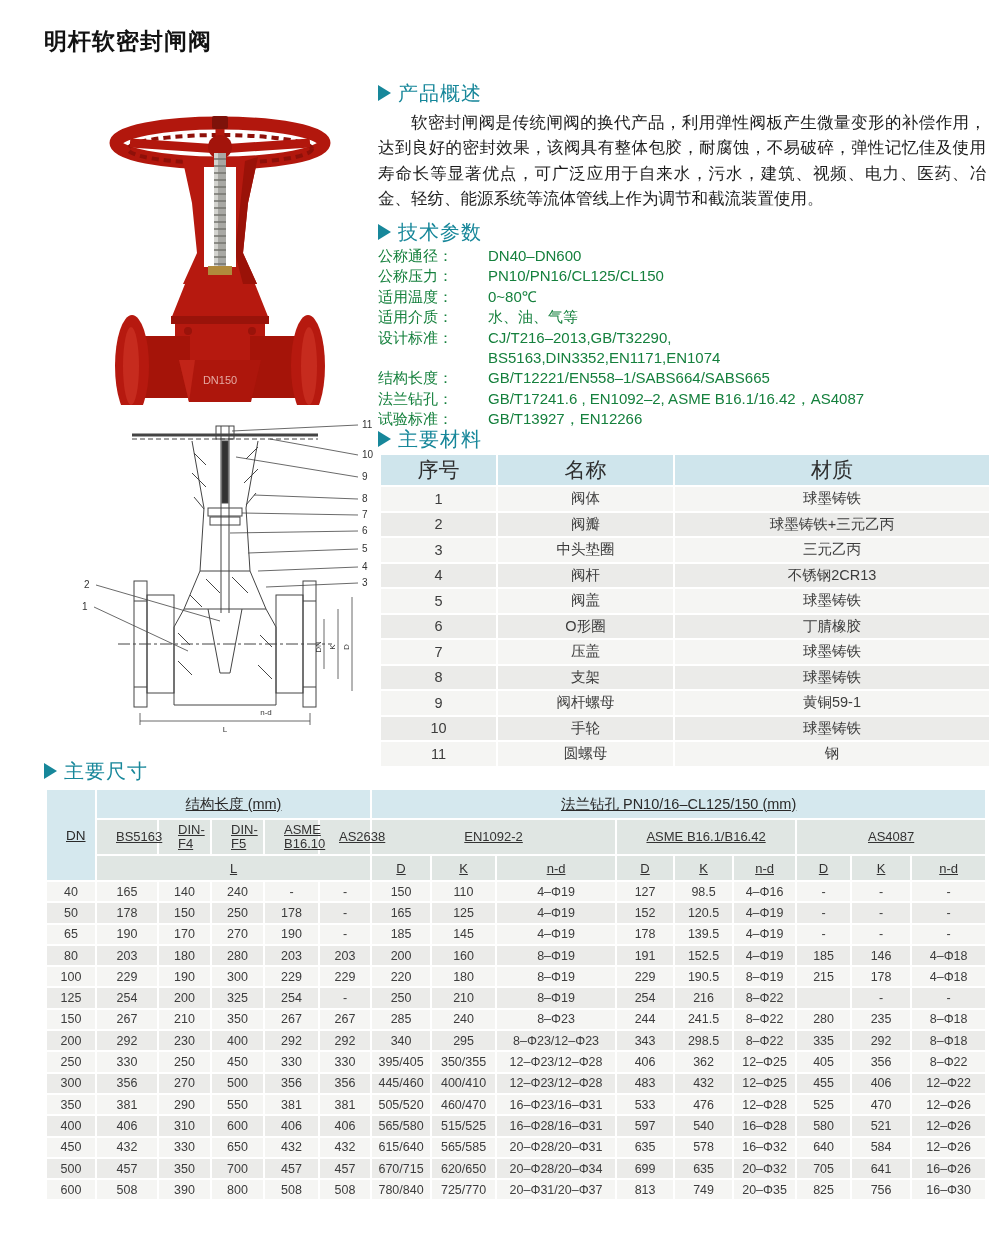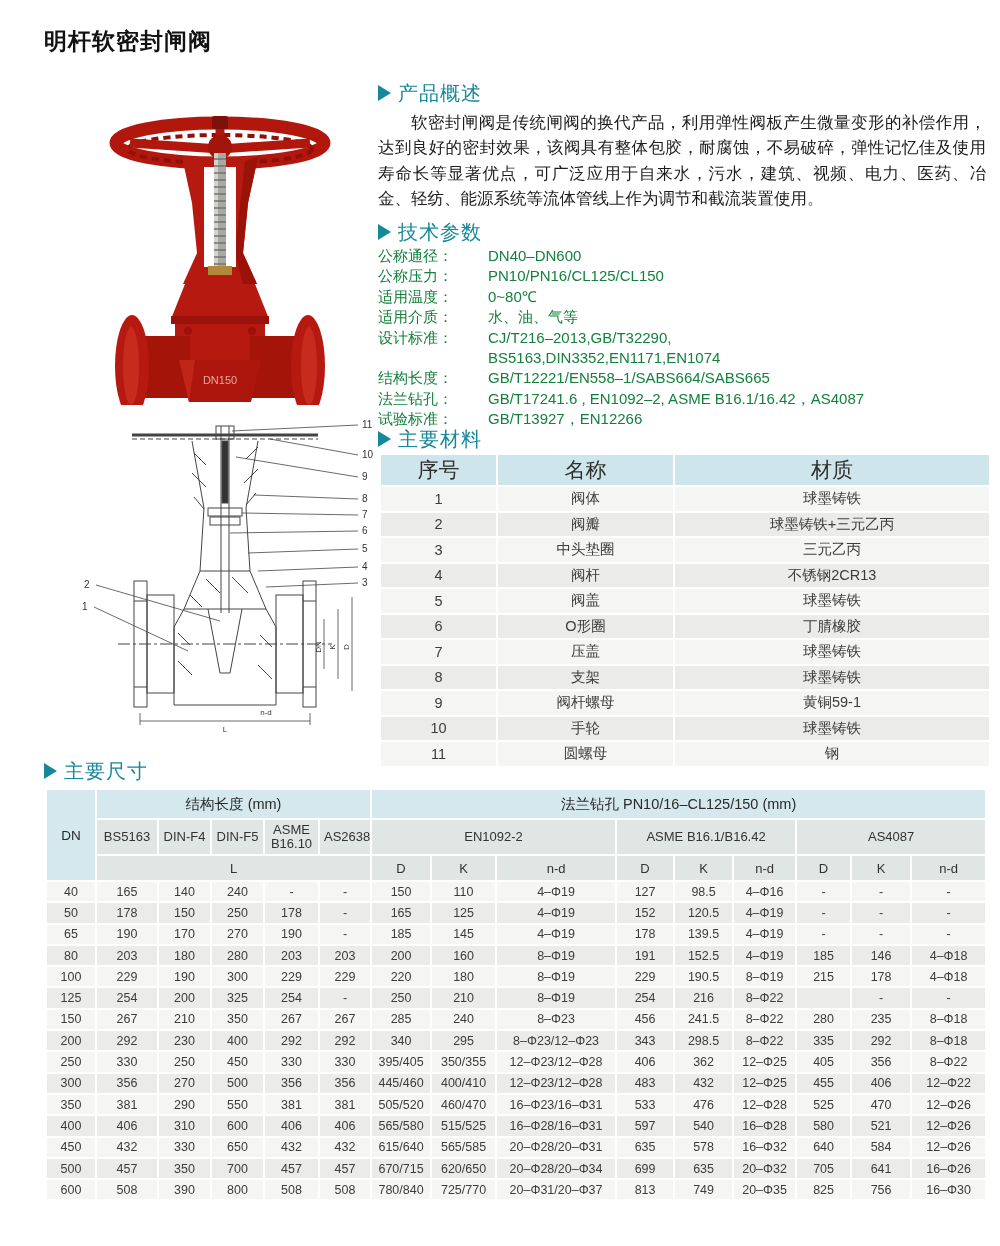--- a/index.html
+++ b/index.html
@@ -19,21 +19,21 @@
   .param-value{flex:1;margin-left:22px;}
   
   table{border-collapse:separate;border-spacing:2px;}
   .mat-table{width:604px;table-layout:fixed;}
   .mat-table th{background:#cfe5ec;font-weight:normal;font-size:21px;color:#2e2e2e;height:22px;padding:1px 2px;}
   .mat-table td{font-size:14.5px;color:#3c3c3c;text-align:center;height:21.5px;padding:1px 2px;}
   .mat-table tbody tr:nth-child(odd) td{background:#f5f5f3;}
   .mat-table tbody tr:nth-child(even) td{background:#ebebe9;}
   
   .dim-table{width:940px;table-layout:fixed;}
-  .dim-table th{font-weight:normal;padding:0 4px;}
+  .dim-table th{font-weight:normal;padding:0 19px;text-decoration:underline;}
   .dim-table .band1{background:#d5e8ee;font-size:14.5px;color:#2a2a2a;height:28px;}
   .dim-table .dncell{background:#d5e8ee;font-size:13.5px;color:#2a2a2a;}
   .dim-table .band2{background:#e0e6e3;font-size:13px;color:#333;height:34px;white-space:pre-line;line-height:14px;}
   .dim-table .band3{background:#e0e6e3;font-size:13px;color:#333;height:24px;}
   .dim-table td{font-size:12.5px;color:#3c3c3c;text-align:center;height:19.3px;padding:0 1px;}
   .dim-table tbody tr:nth-child(odd) td{background:#f5f5f3;}
   .dim-table tbody tr:nth-child(even) td{background:#ebebe9;}
   svg text{font-family:"Liberation Sans",sans-serif;}
 </style>
 </head>
@@ -440,21 +440,21 @@
         <tr>
           <td>150</td>
           <td>267</td>
           <td>210</td>
           <td>350</td>
           <td>267</td>
           <td>267</td>
           <td>285</td>
           <td>240</td>
           <td>8–Φ23</td>
-          <td>456</td>
+          <td>244</td>
           <td>241.5</td>
           <td>8–Φ22</td>
           <td>280</td>
           <td>235</td>
           <td>8–Φ18</td>
         </tr>
         <tr>
           <td>200</td>
           <td>292</td>
           <td>230</td>

